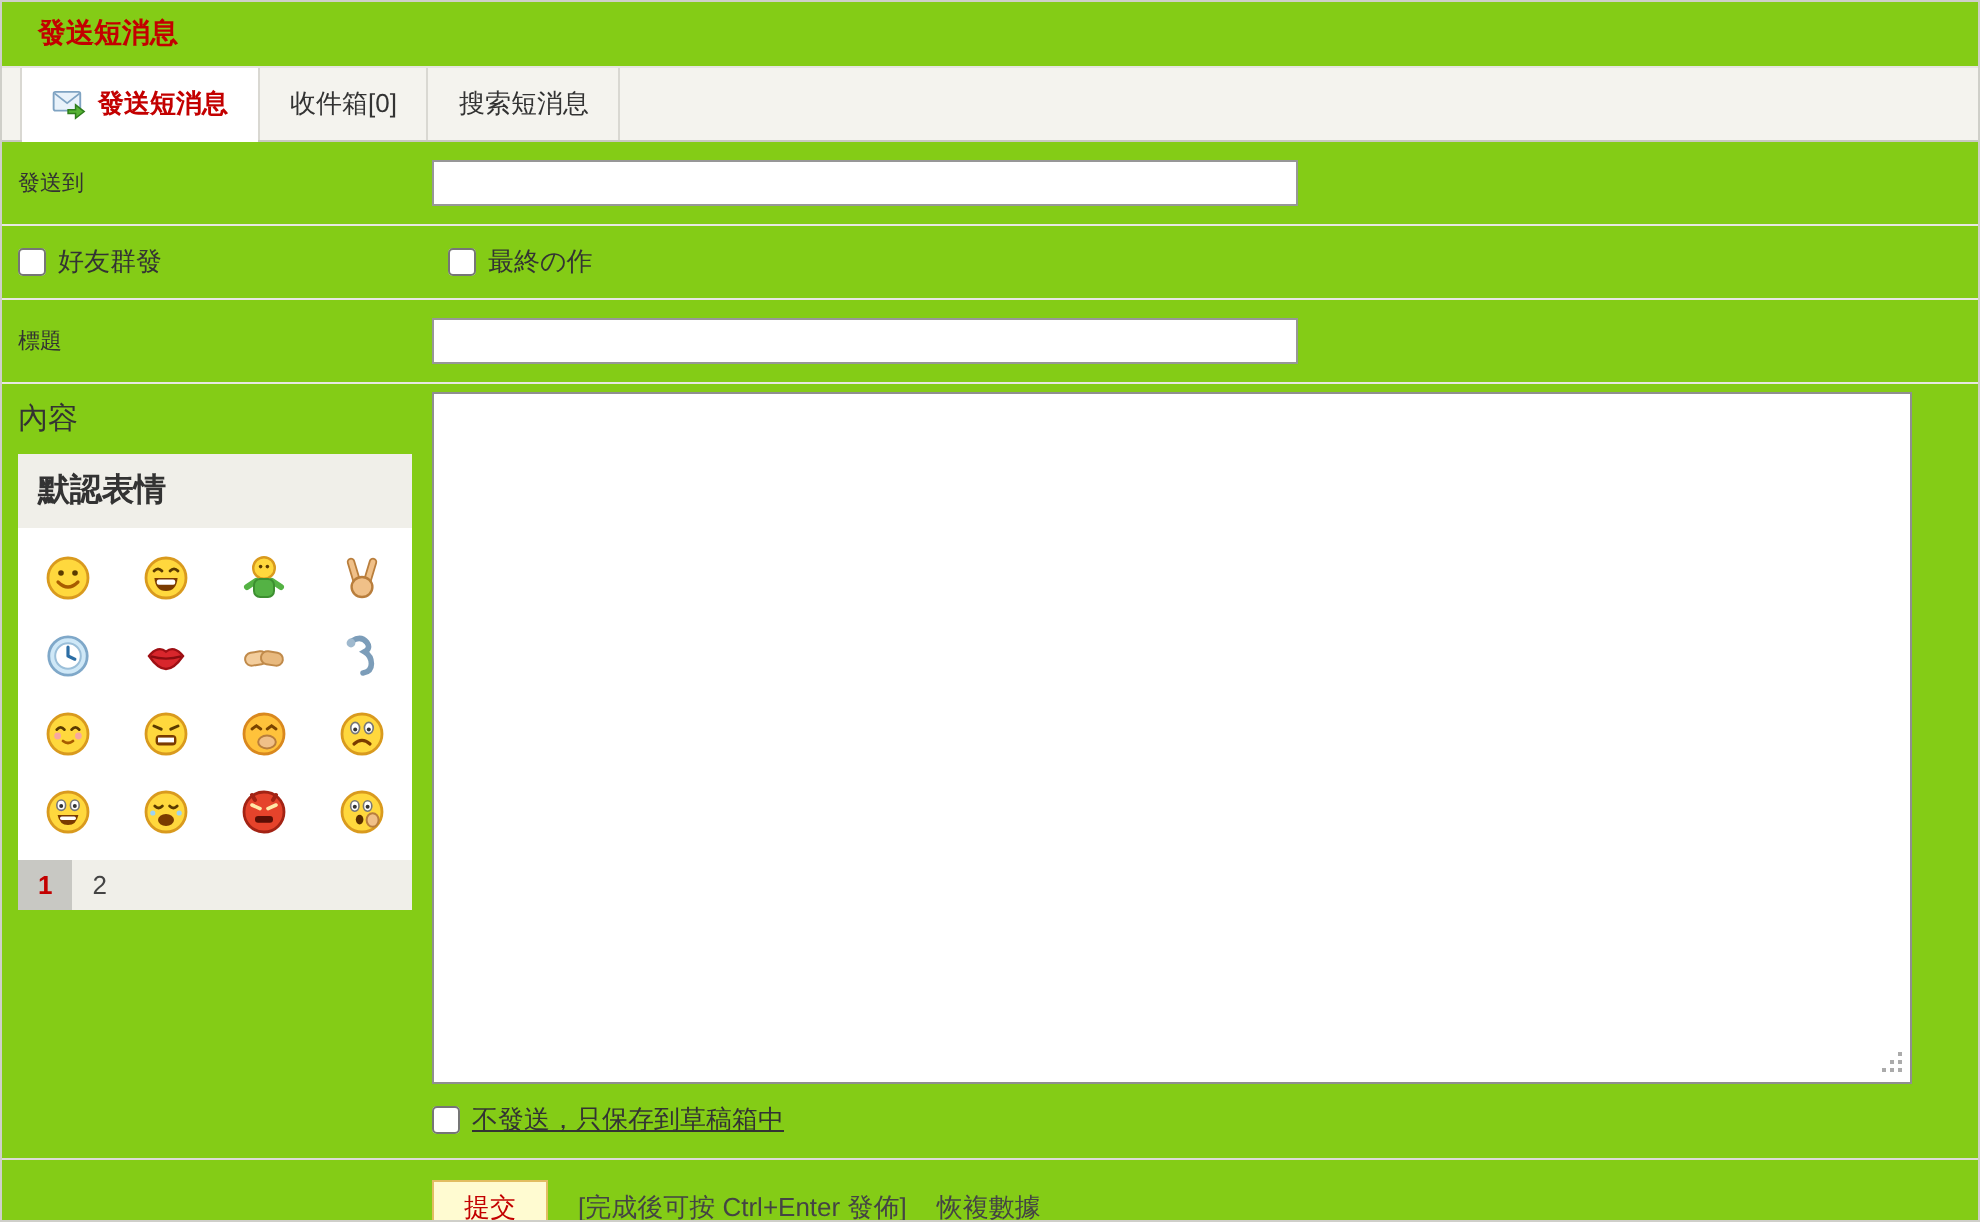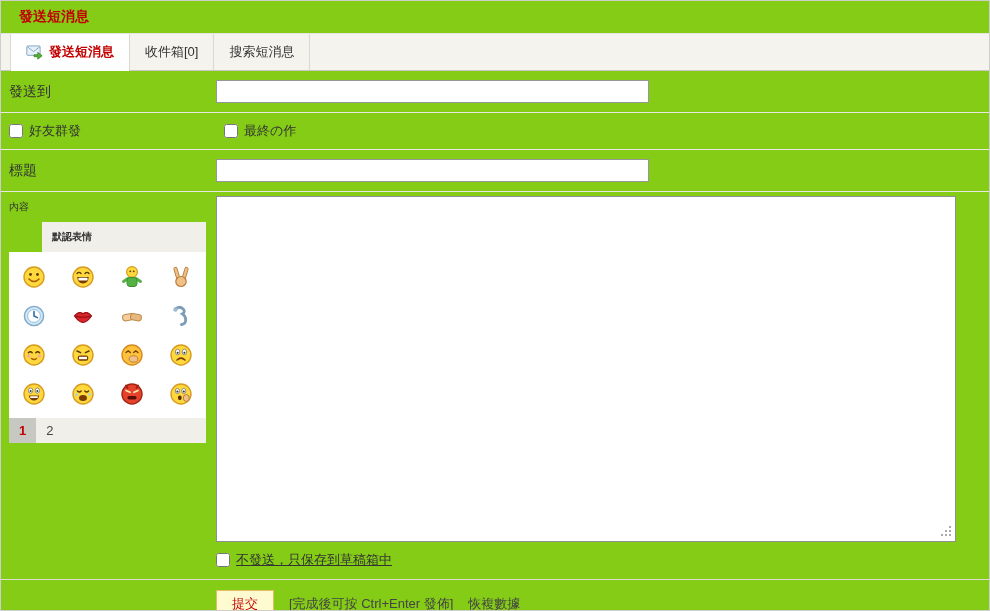--- a/index.html
+++ b/index.html
@@ -13,32 +13,32 @@
 
   
   .tabs { height:37px; background:#F4F3EE; border-bottom:1px solid #C9C8C2; display:flex; align-items:stretch; padding-left:9px; }
   .tab { display:flex; align-items:center; gap:6px; padding:0 15px; font-size:13px; color:#333;
          border-right:1px solid #D9D8D2; cursor:pointer; white-space:nowrap; }
   .tab.active { background:#fff; color:#C30000; font-weight:bold; position:relative; border-left:1px solid #D9D8D2; }
   .tab.active::after { content:''; position:absolute; left:0; right:0; bottom:-1px; height:1px; background:#fff; }
 
   
   .row { display:flex; align-items:center; border-bottom:1px solid #E8E7E2; padding:9px 8px; }
-  .row-label { width:207px; flex:none; font-size:14px; color:#333; }
+  .row-label { width:207px; flex:none; font-size:11px; color:#333; }
   .text-input { width:433px; height:23px; border:1px solid #979797; background:#fff; padding:2px 4px; font-size:13px; font-family:inherit; }
   .chk { display:flex; align-items:center; gap:6px; font-size:13px; color:#333; cursor:pointer; }
   .chk input { width:14px; height:14px; margin:0; }
   .chk-first { width:215px; flex:none; }
 
   
   .content-row { display:flex; align-items:flex-start; padding:4px 8px 10px 8px; }
   .left-col { width:207px; flex:none; }
-  .content-label { font-size:10px; color:#333; padding:4px 0 8px 0; }
+  .content-label { font-size:15px; color:#333; padding:4px 0 8px 0; }
   .emo-panel { width:197px; }
-  .emo-header { background:#F0EFE9; font-weight:bold; font-size:10px; color:#333; padding:8px 10px;margin-left:33px; }
+  .emo-header { background:#F0EFE9; font-weight:bold; font-size:16px; color:#333; padding:8px 10px; }
   .emo-grid { display:grid; grid-template-columns:repeat(4,1fr); background:#fff; padding:5px 0; }
   .emo-cell { height:39px; display:flex; align-items:center; justify-content:center; cursor:pointer; }
   .emo-pager { display:flex; align-items:stretch; background:#F0EFE9; height:25px; font-size:13px; }
   .page-num { display:flex; align-items:center; padding:0 10px; color:#444; cursor:pointer; }
   .page-num.current { background:#C8C8C3; color:#C30000; font-weight:bold; }
 
   .right-col { flex:1; padding-left:0;text-decoration:underline; }
   .ta-wrap { position:relative; width:740px; }
   .message-ta { width:740px; height:346px; border:1px solid #8F8F8F; resize:none; font-family:inherit; font-size:13px; padding:4px; display:block; background:#fff; }
   .grip { position:absolute; right:5px; bottom:6px; width:10px; height:10px; pointer-events:none; }

